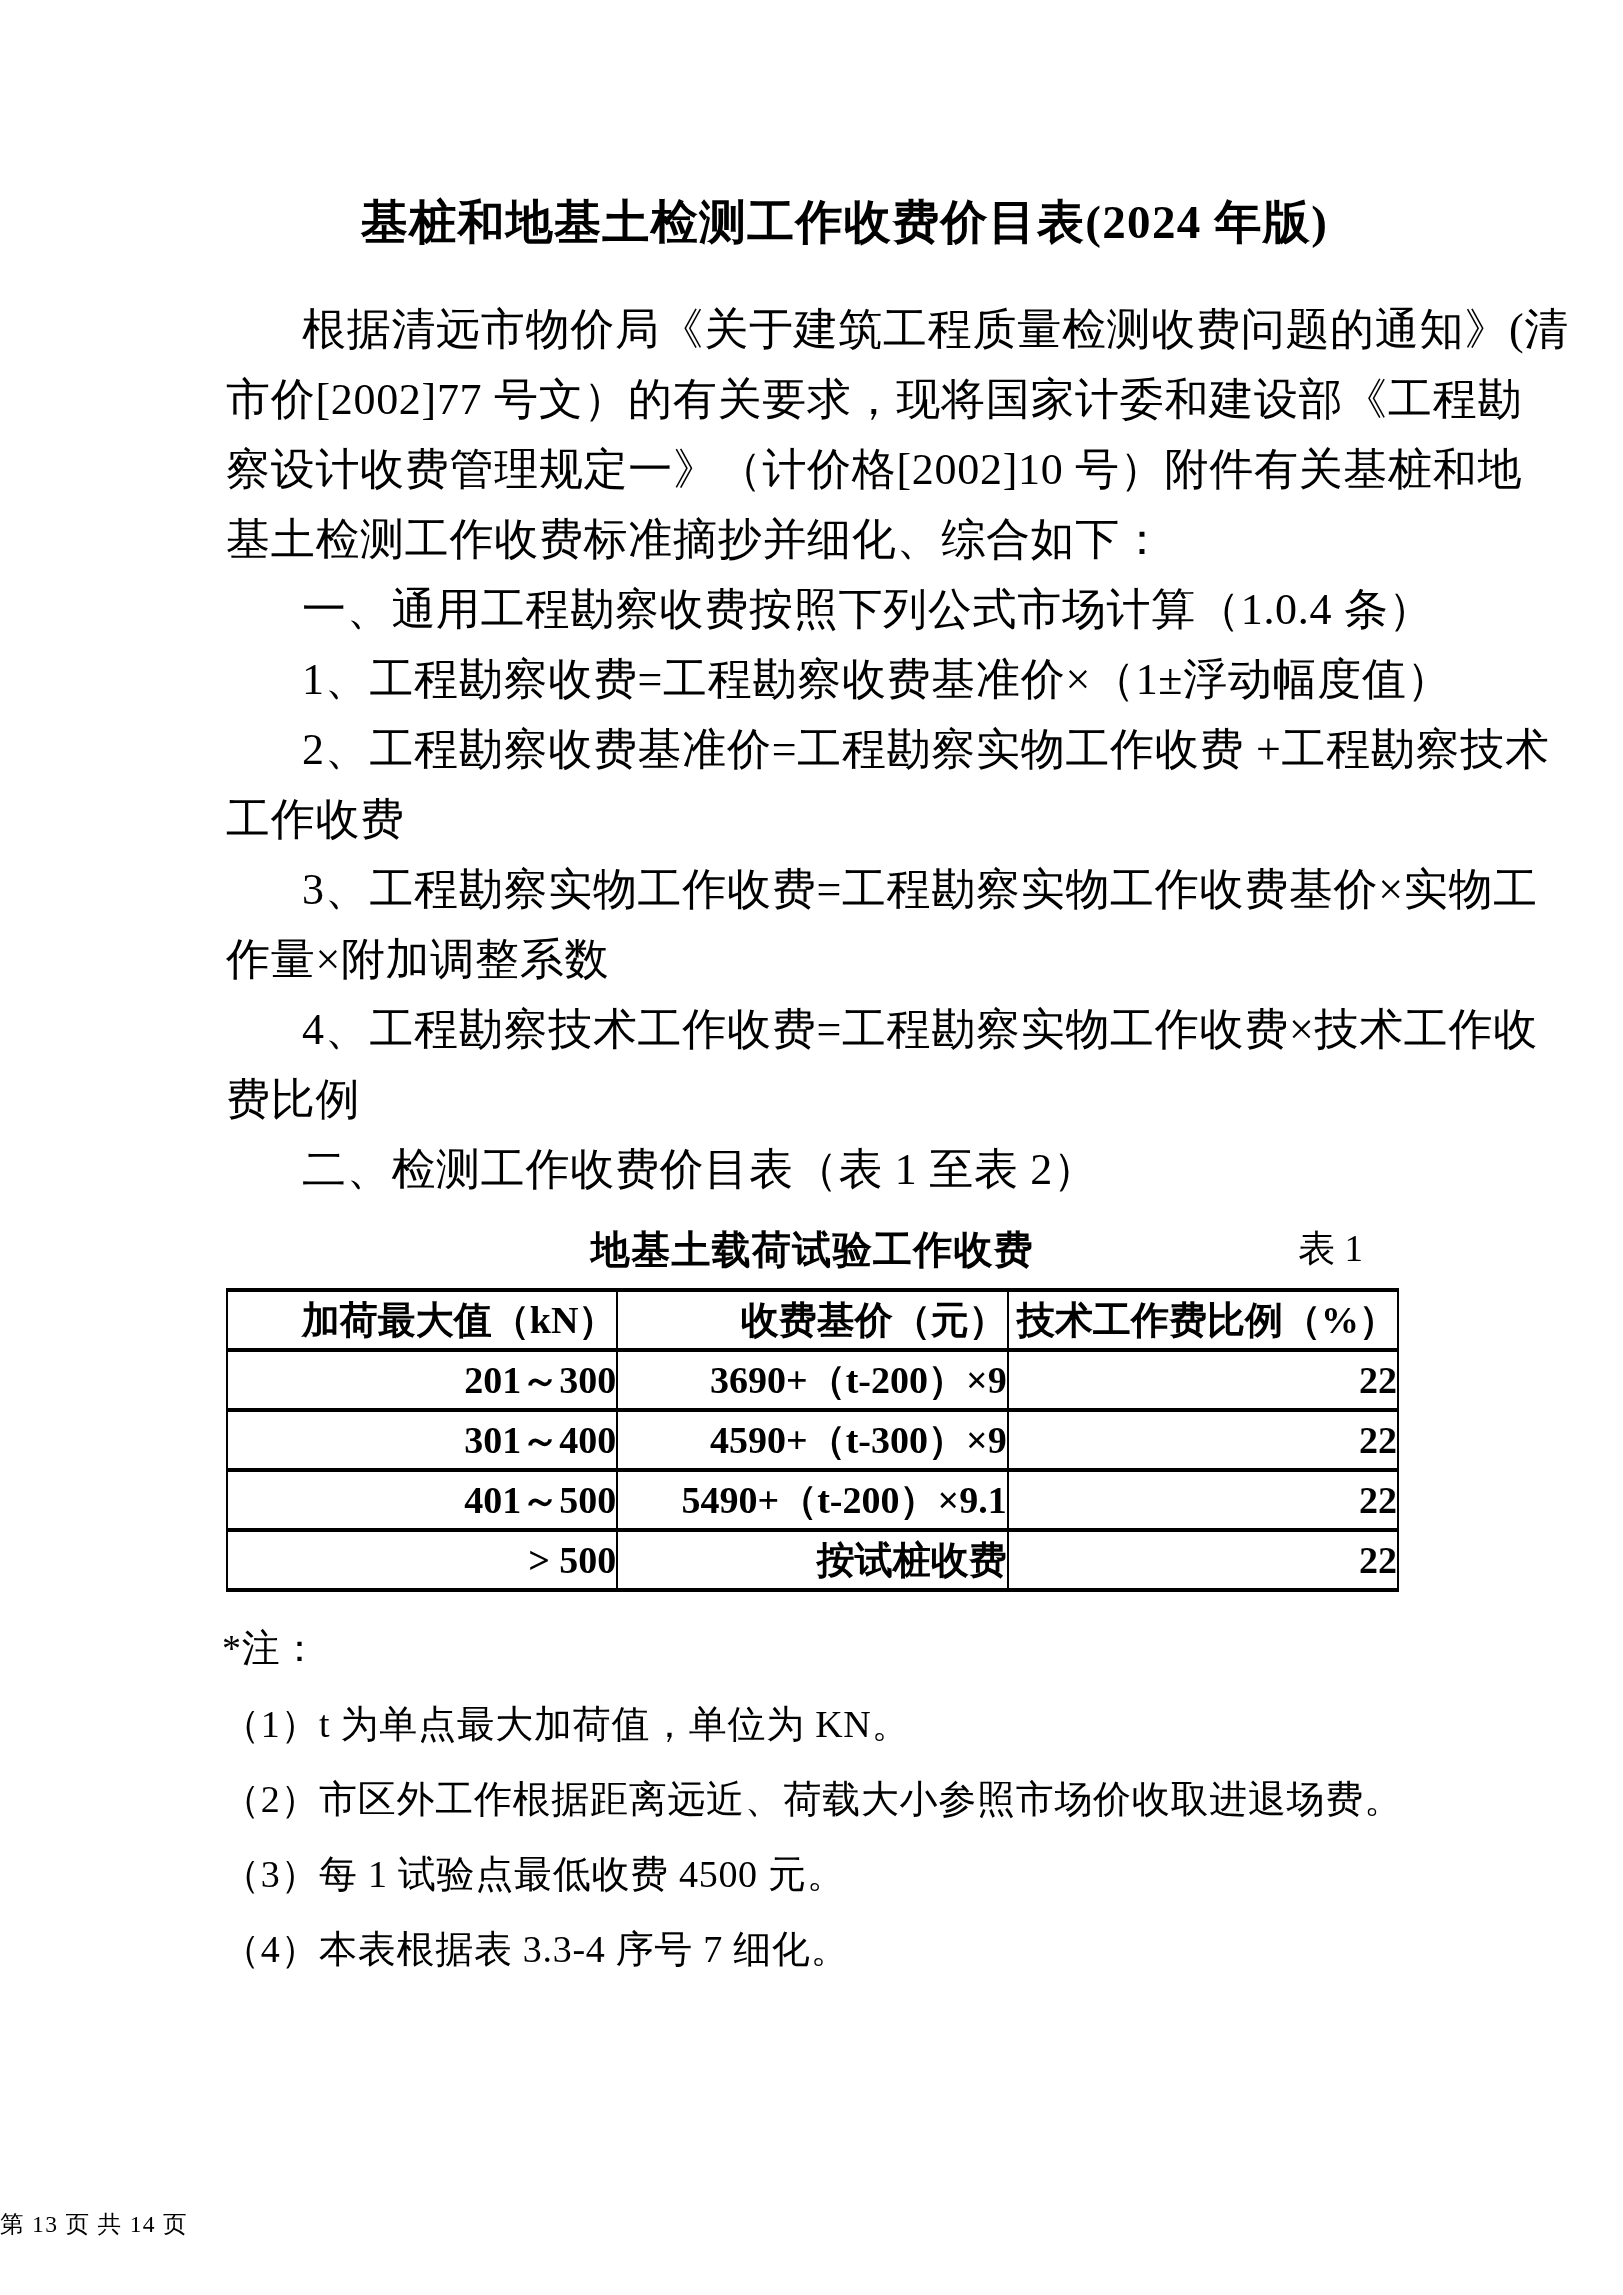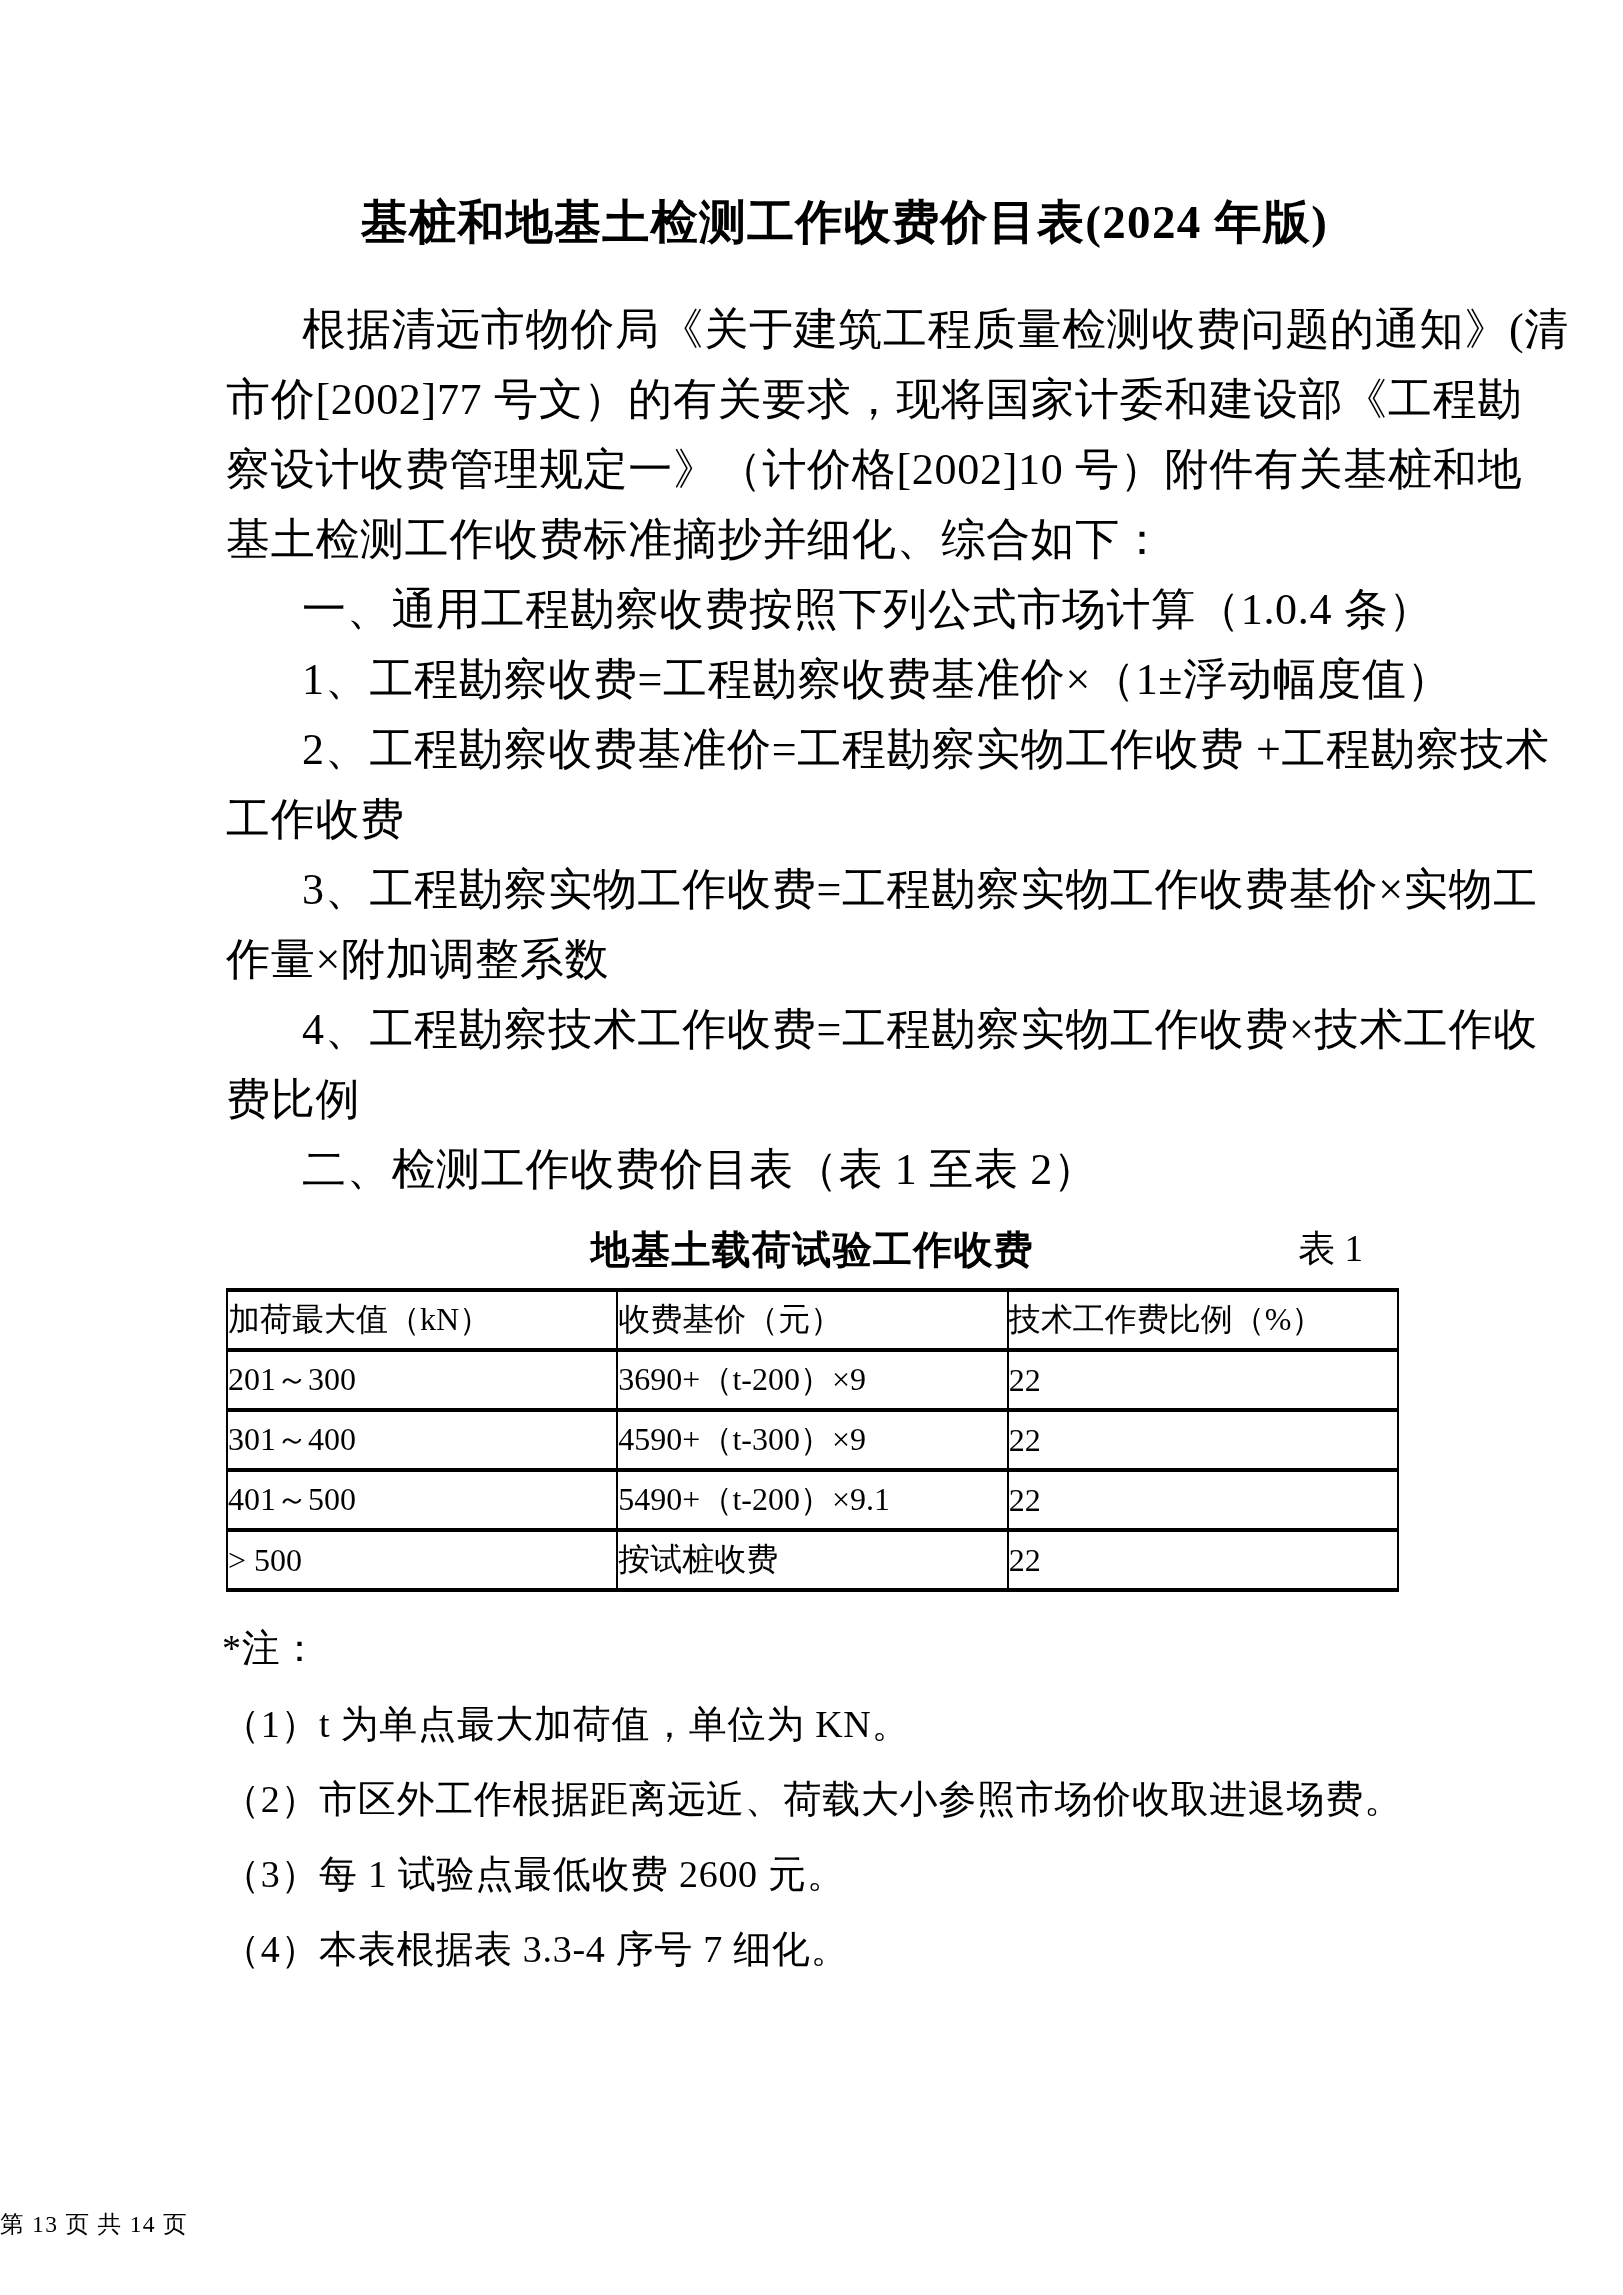--- a/index.html
+++ b/index.html
@@ -69,24 +69,24 @@
     width: 1173px;
     border-collapse: collapse;
     table-layout: fixed;
   }
   table.fee-table td, table.fee-table th {
     border-left: 2px solid #000;
     border-right: 2px solid #000;
     border-top: 4.6px solid #000;
     border-bottom: 4.6px solid #000;
     height: 56px;
-    text-align: left;
+    text-align: right;
     vertical-align: middle;
-    font-size: 32px;
-    font-weight: normal;
+    font-size: 38px;
+    font-weight: bold;
     padding: 0;
     white-space: nowrap;
   }
   .note-line {
     position: absolute;
     left: 222px;
     font-size: 38px;
     line-height: 43px;
     white-space: nowrap;
     letter-spacing: 0.7px;
@@ -153,19 +153,19 @@
         <td>&gt; 500</td>
         <td>按试桩收费</td>
         <td>22</td>
       </tr>
     </tbody>
   </table>
 
   <div class="note-line" style="top:1627px">*注：</div>
   <div class="note-line" style="top:1703px">（1）t 为单点最大加荷值，单位为 KN。</div>
   <div class="note-line" style="top:1778px">（2）市区外工作根据距离远近、荷载大小参照市场价收取进退场费。</div>
-  <div class="note-line" style="top:1853px">（3）每 1 试验点最低收费 2600 元。</div>
+  <div class="note-line" style="top:1853px">（3）每 1 试验点最低收费 4500 元。</div>
   <div class="note-line" style="top:1928px">（4）本表根据表 3.3-4 序号 7 细化。</div>
 
   <div class="page-footer">第 13 页 共 14 页</div>
 
 </div>
 
 
 </body></html>

